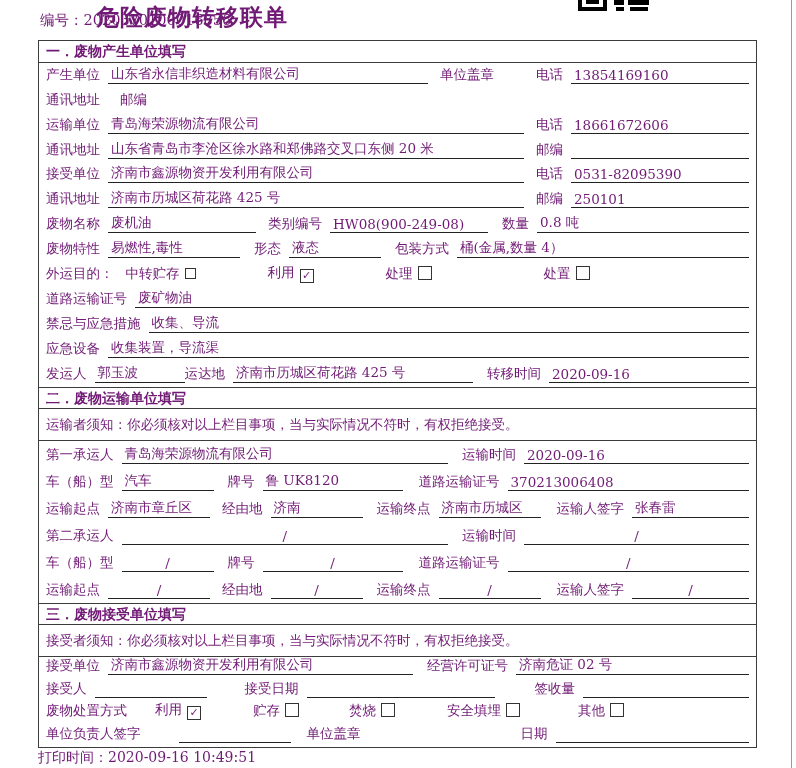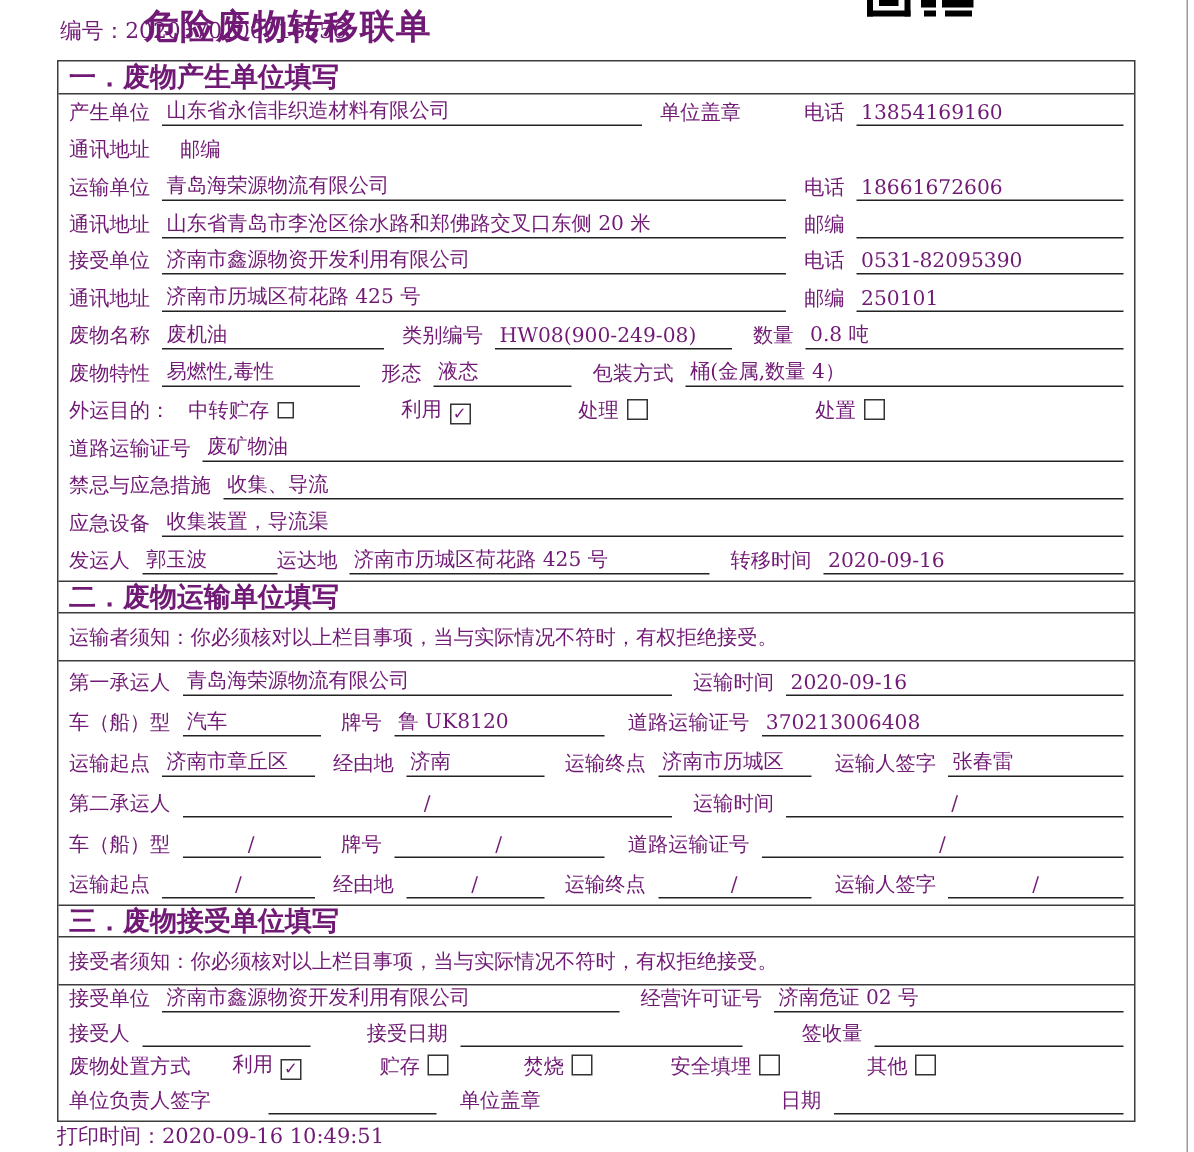--- a/index.html
+++ b/index.html
@@ -18,21 +18,21 @@
   .qr .q2{left:25px;top:0;width:4px;height:11px;}
   .qr .q3{left:0;top:7px;width:29px;height:4px;}
   .qr .q4{left:8px;top:0;width:13px;height:4px;}
   .qr .q5{left:36px;top:0;width:10px;height:5px;}
   .qr .q6{left:50px;top:0;width:21px;height:5px;}
   .qr .q7{left:38px;top:7px;width:8px;height:4px;}
   .qr .q8{left:52px;top:7px;width:18px;height:4px;}
   
   .tbl{position:absolute;left:38px;top:40px;width:719px;box-sizing:border-box;
        border:1.5px solid #3c3c3c;background:#fff;}
-  .sech{box-sizing:border-box;height:22px;line-height:19px;padding:1px 7px;font-size:18px;font-weight:bold;
+  .sech{box-sizing:border-box;height:22px;line-height:19px;padding:1px 7px;font-size:14px;font-weight:bold;
         border-bottom:1.5px solid #3c3c3c;font-family:"DejaVu Sans","Liberation Sans",sans-serif;}
   .bt{border-top:1.5px solid #3c3c3c;}
   .notice{box-sizing:border-box;padding:7px 7px 6px;border-bottom:1.5px solid #3c3c3c;white-space:nowrap;}
   .frow{display:flex;align-items:flex-end;box-sizing:border-box;padding:0 7px 4px;white-space:nowrap;}
   .s1 .frow{height:24.9px;}
   .s2 .frow{height:27px;}
   .s3 .frow{height:22.5px;}
   .lbl{white-space:nowrap;margin-right:8px;flex:none;font-family:Liberation Serif, serif;}
   .lbl2{margin:0 42px 0 12px;}
   .val{border-bottom:1px solid #222;padding:0 3px;white-space:nowrap;overflow:hidden;flex:none;box-sizing:border-box;}

